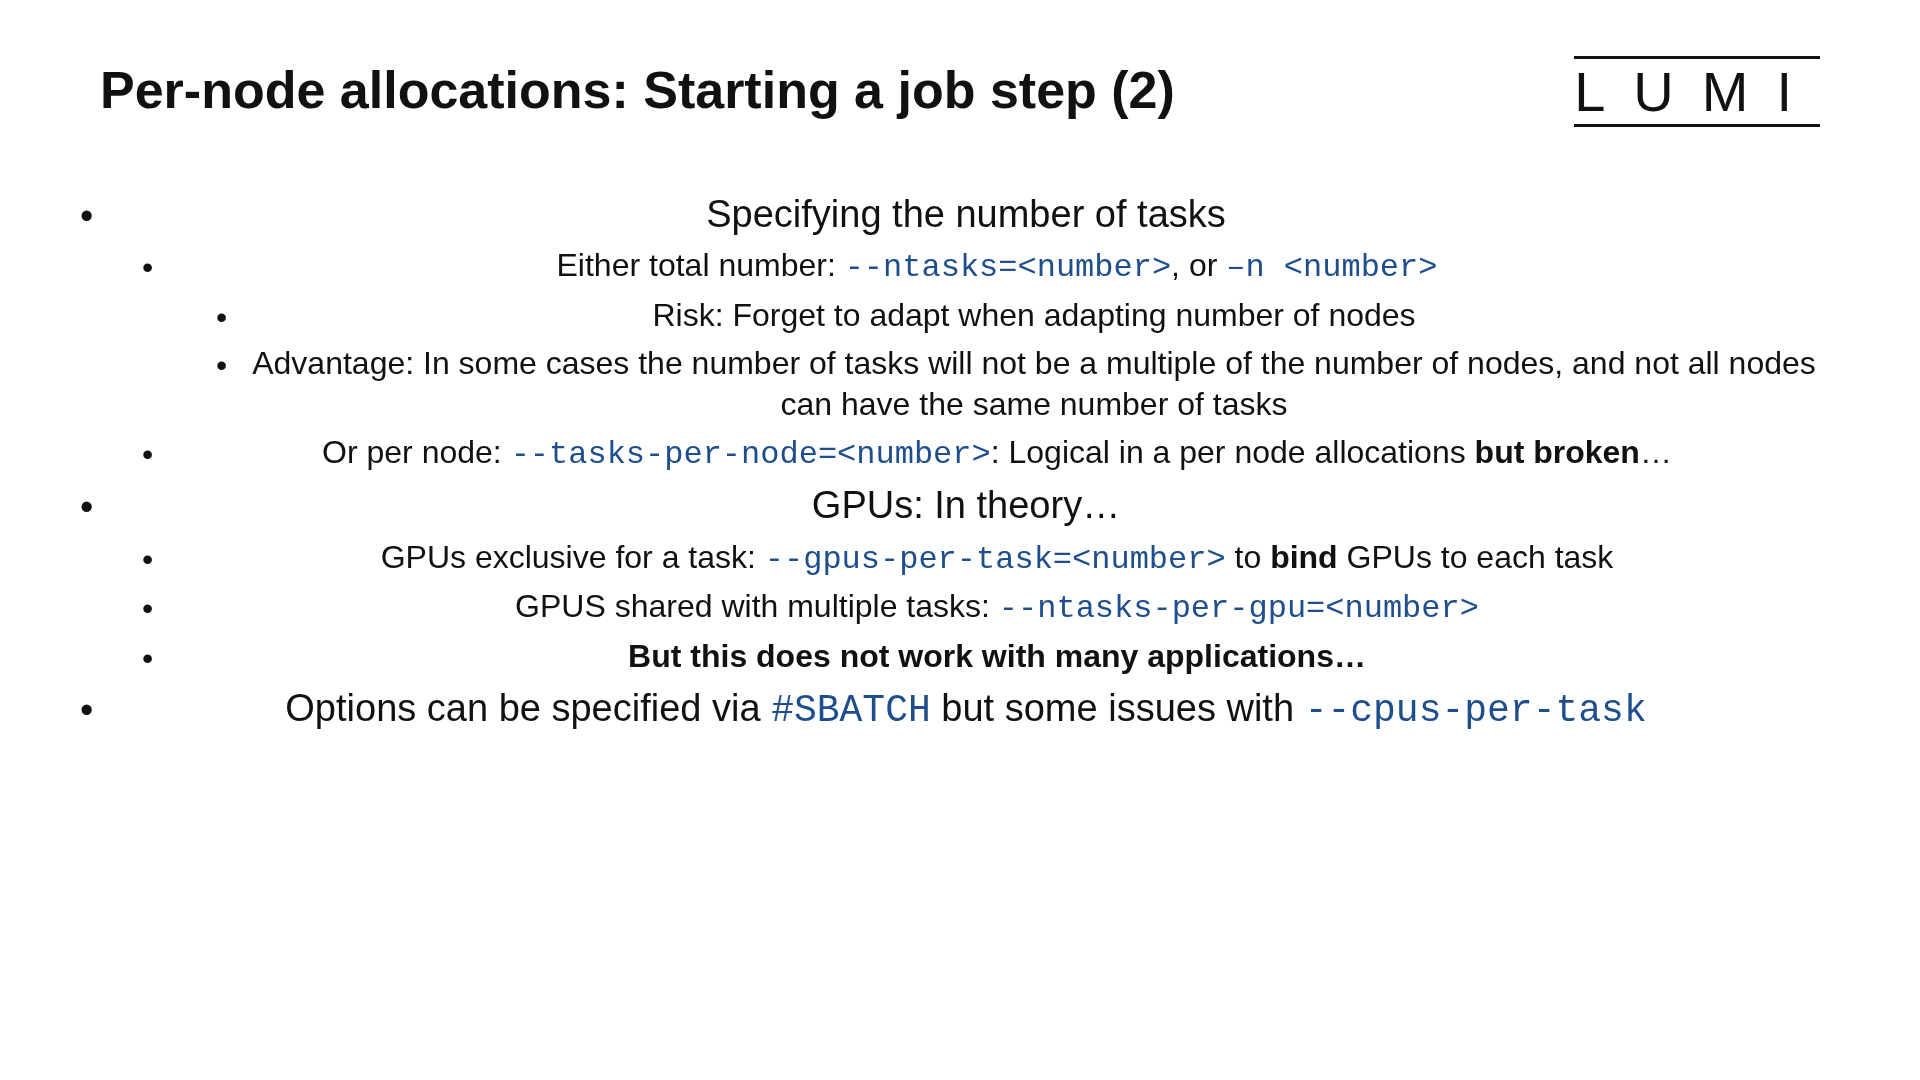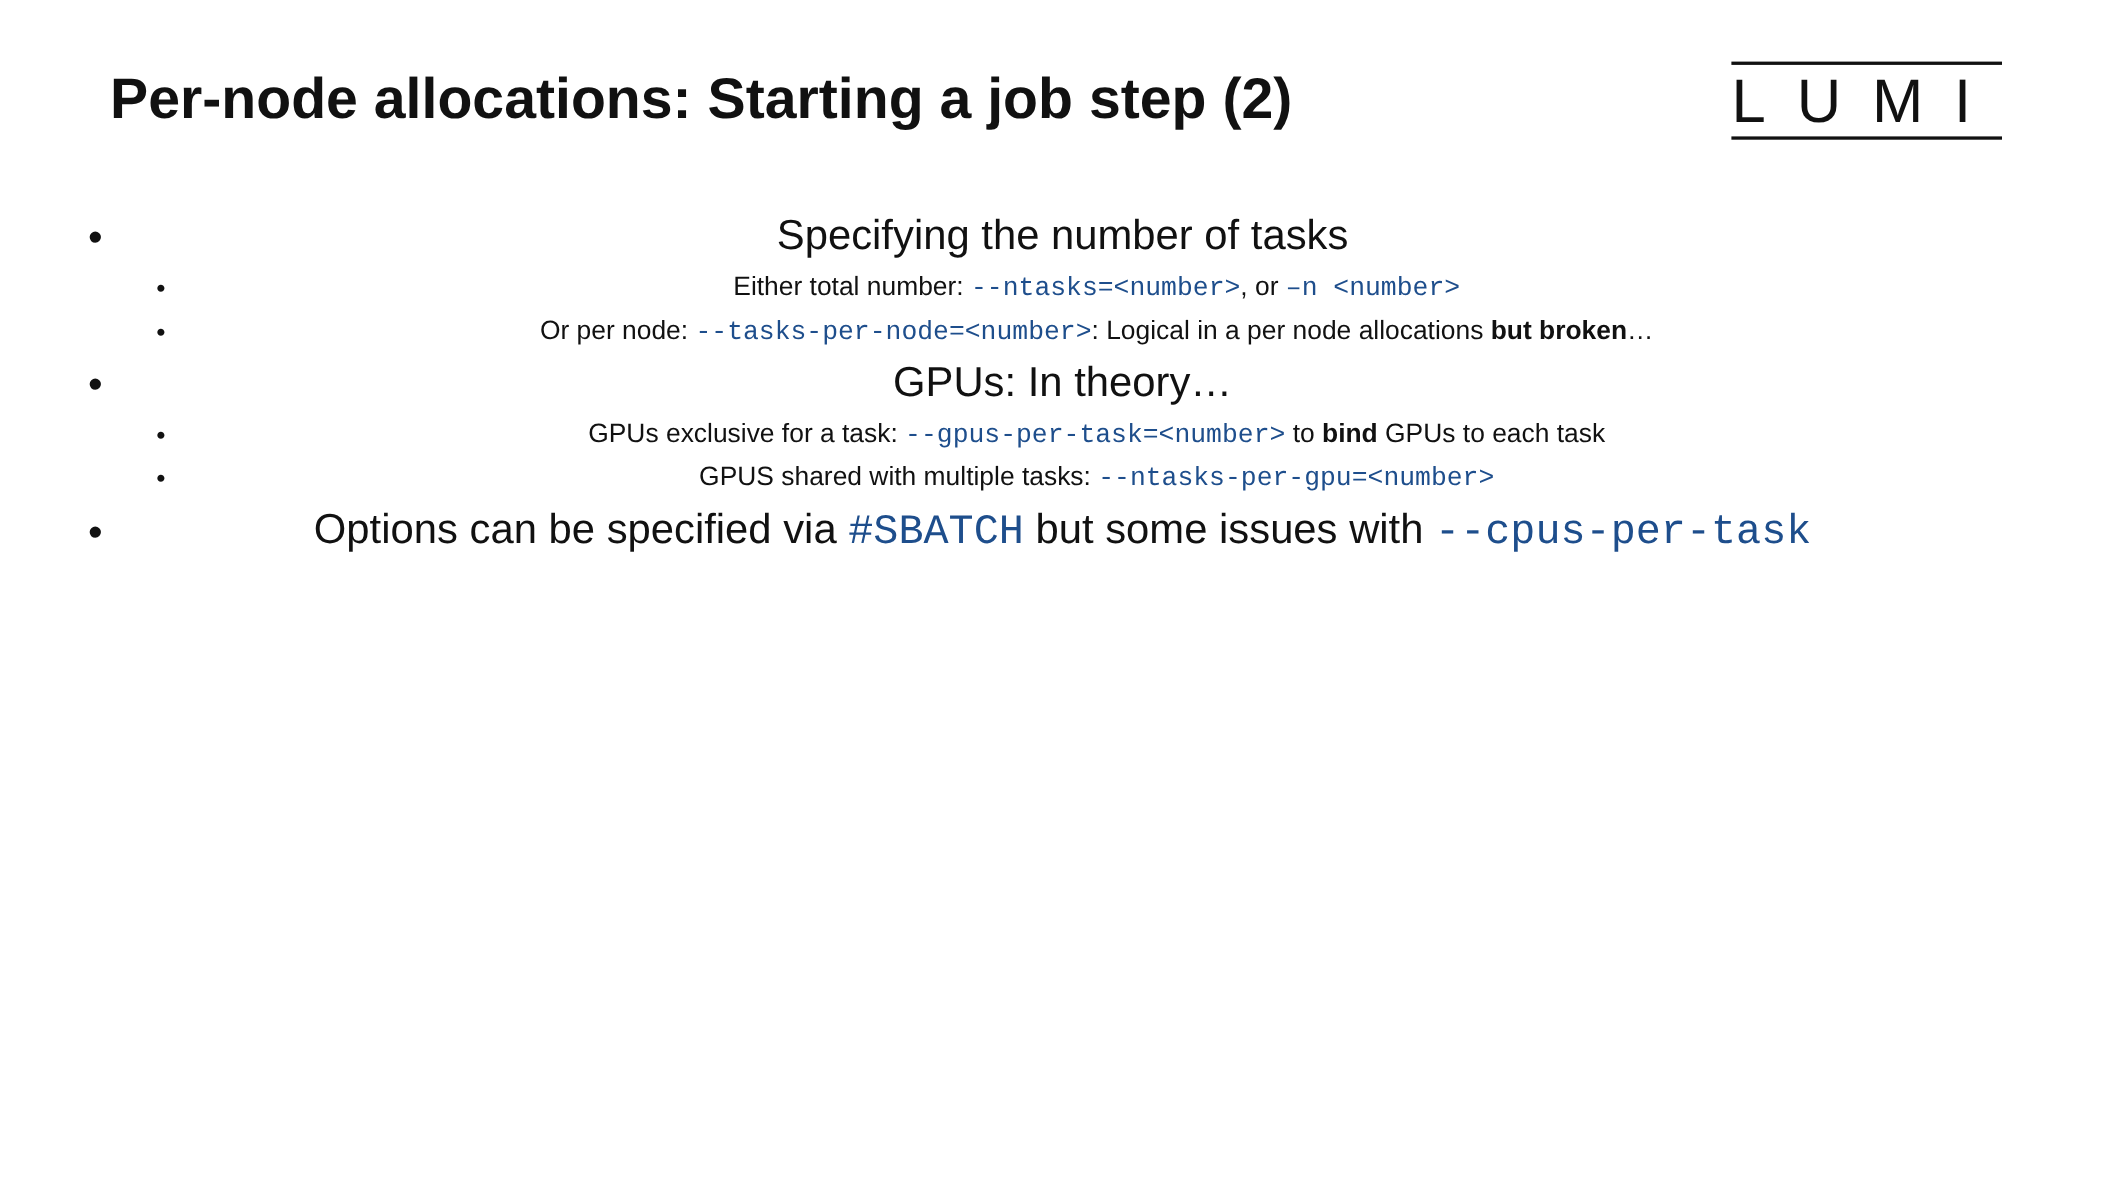--- a/index.html
+++ b/index.html
@@ -45,21 +45,21 @@
   }
   ul.root {
     margin: 0;
     padding: 0 0 0 12px;
     font-size: 38px;
     line-height: 1.3;
     text-align: center;
   }
   ul.root ul {
     padding-left: 62px;
-    font-size: 24px;
+    font-size: 32px;
   }
   ul.root ul ul {
     padding-left: 74px;
   }
   ul.root li {
     list-style: none;
     position: relative;
     margin: 6px 0;
   }
   ul.root li::before {
@@ -88,37 +88,44 @@
 
   <h1 class="title">Per-node allocations: Starting a job step (2)</h1>
 
   <ul class="root">
 
     <li>
       <span>Specifying the number of tasks</span>
       <ul>
         <li>
           <span>Either total number: </span><span class="mono">--ntasks=&lt;number&gt;</span><span>, or </span><span class="mono">–n &lt;number&gt;</span>
+          <ul>
+            <li><span>Risk: Forget to adapt when adapting number of nodes</span></li>
+            <li><span>Advantage: In some cases the number of tasks will not be a multiple of the number of nodes, and not all nodes can have the same number of tasks</span></li>
+          </ul>
         </li>
         <li>
           <span>Or per node: </span><span class="mono">--tasks-per-node=&lt;number&gt;</span><span>: Logical in a per node allocations </span><b>but broken</b><span>…</span>
         </li>
       </ul>
     </li>
 
 
     <li>
       <span>GPUs: In theory…</span>
       <ul>
         <li>
           <span>GPUs exclusive for a task: </span><span class="mono">--gpus-per-task=&lt;number&gt;</span><span> to </span><b>bind</b><span> GPUs to each task</span>
         </li>
         <li>
           <span>GPUS shared with multiple tasks: </span><span class="mono">--ntasks-per-gpu=&lt;number&gt;</span>
         </li>
+        <li>
+          <b>But this does not work with many applications…</b>
+        </li>
       </ul>
     </li>
 
     <li>
       <span>Options can be specified via </span><span class="mono">#SBATCH</span><span> but some issues with </span><span class="mono">--cpus-per-task</span>
     </li>
 
   </ul>
 </div>
 

